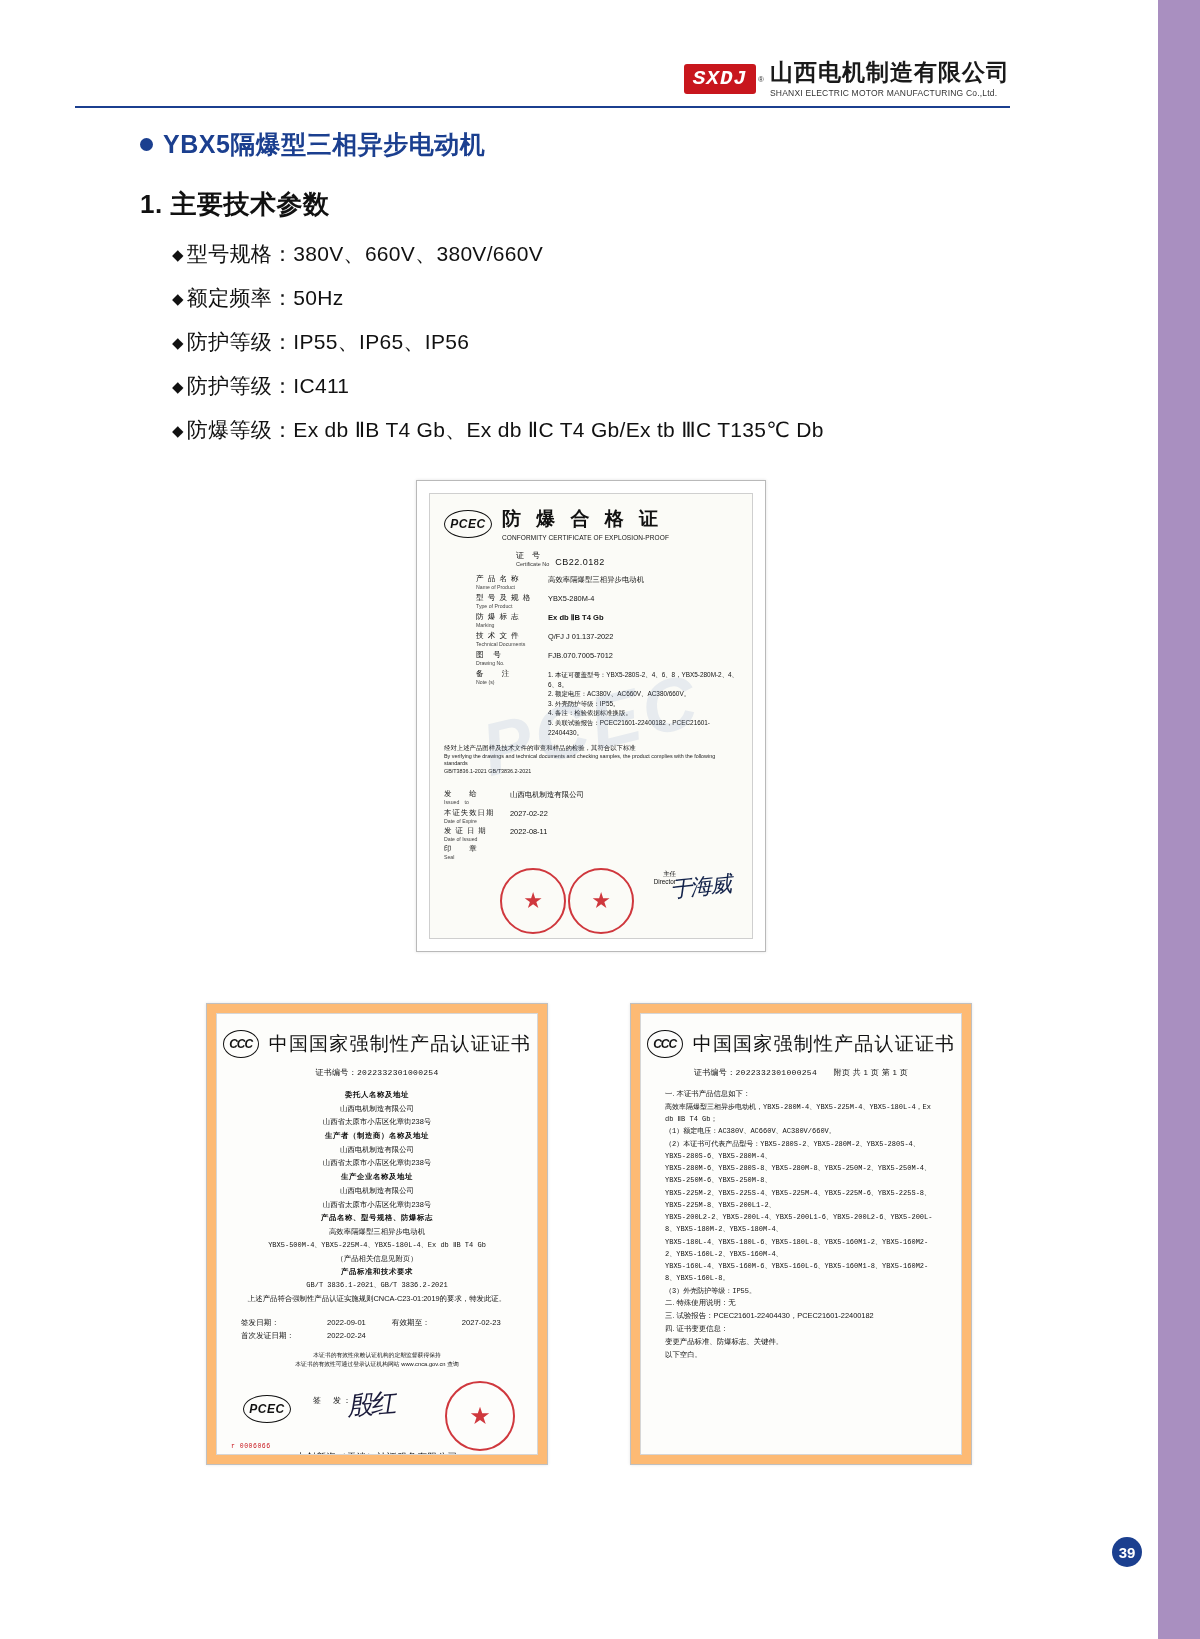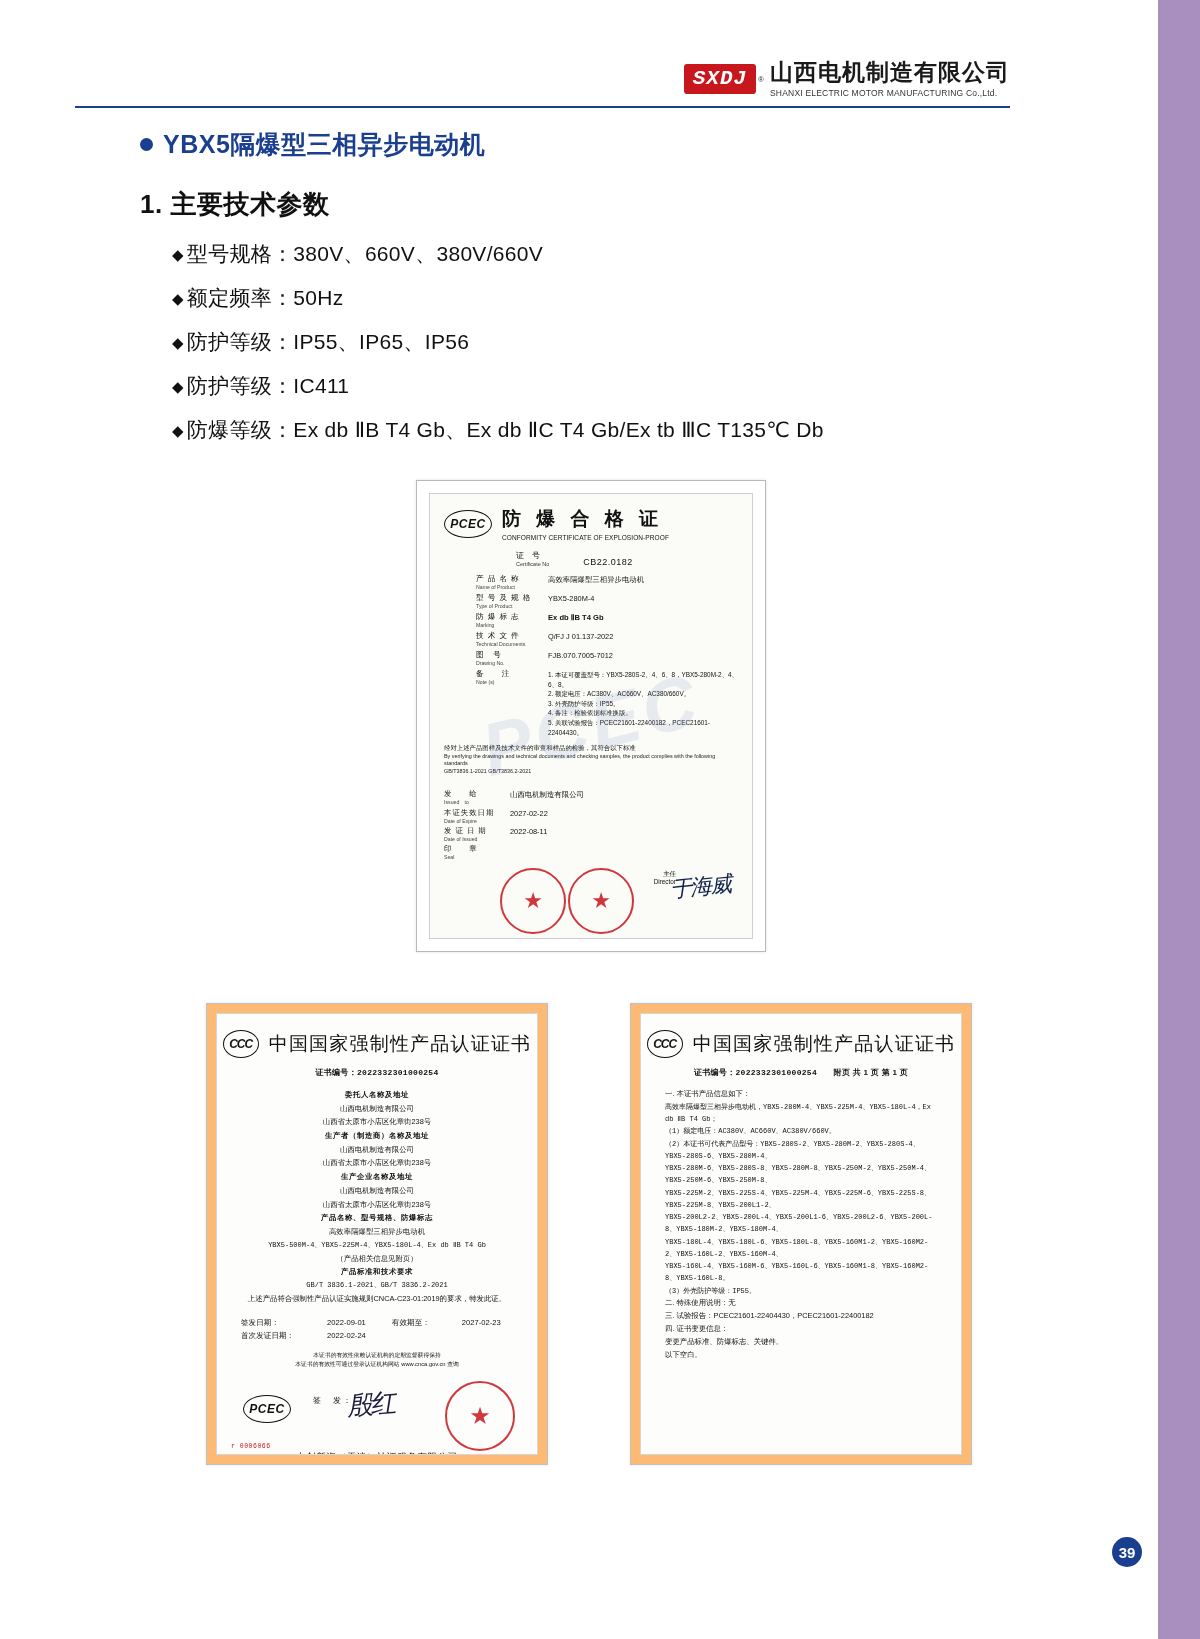--- a/index.html
+++ b/index.html
@@ -215,21 +215,21 @@
   .c1-no {
     margin: 9px 0 0 86px;
     font-size: 7px;
     color: #111;
     display: flex;
     gap: 6px;
     align-items: flex-end;
   }
   .c1-no .lab-cn { font-size: 8px; }
   .c1-no .lab-en { font-size: 5.5px; color: #333; }
-  .c1-no .val { font-size: 9px; margin-left: 28px; letter-spacing: 0.5px; }
+  .c1-no .val { font-size: 9px; margin-left: 0; letter-spacing: 0.5px; }
 
   .c1-table {
     margin: 7px 14px 0 14px;
     font-size: 7px;
     color: #111;
   }
   .c1-row {
     display: flex;
     align-items: flex-start;
     margin-bottom: 3px;
@@ -375,21 +375,20 @@
     font-weight: normal;
     letter-spacing: 1.2px;
     color: #111;
   }
   .ccc-certno {
     text-align: center;
     font-size: 8px;
     color: #111;
     margin-top: 9px;
     letter-spacing: 0.3px;
-    font-weight: bold;
   }
   .ccc-certno .val { font-family: "Liberation Mono", monospace; font-size: 8px; }
   .ccc-body {
     margin: 10px 24px 0 24px;
     font-size: 7.4px;
     color: #111;
     line-height: 1.85;
   }
   .ccc-body .ctr { text-align: center; }
   .ccc-body .lbl { font-weight: bold; letter-spacing: 0.6px; }

